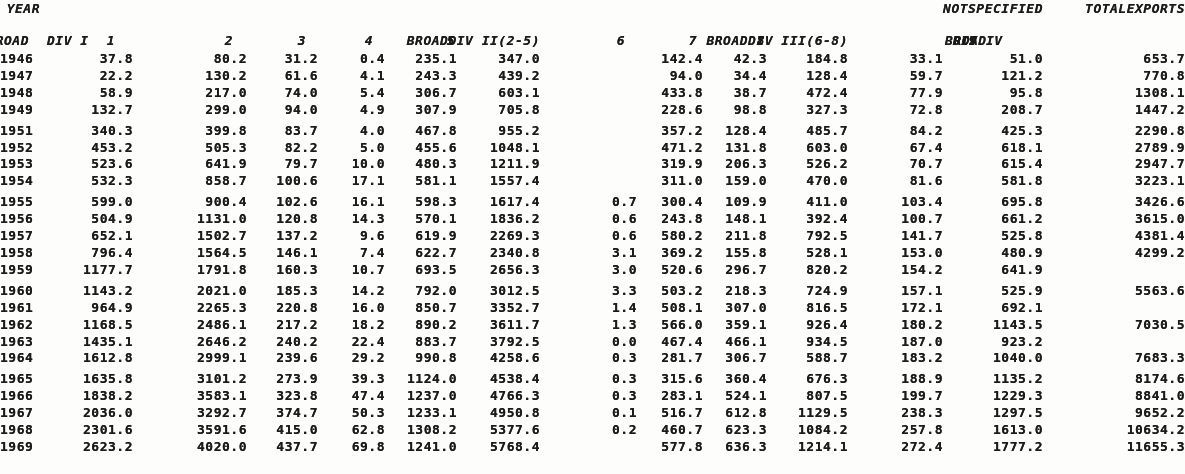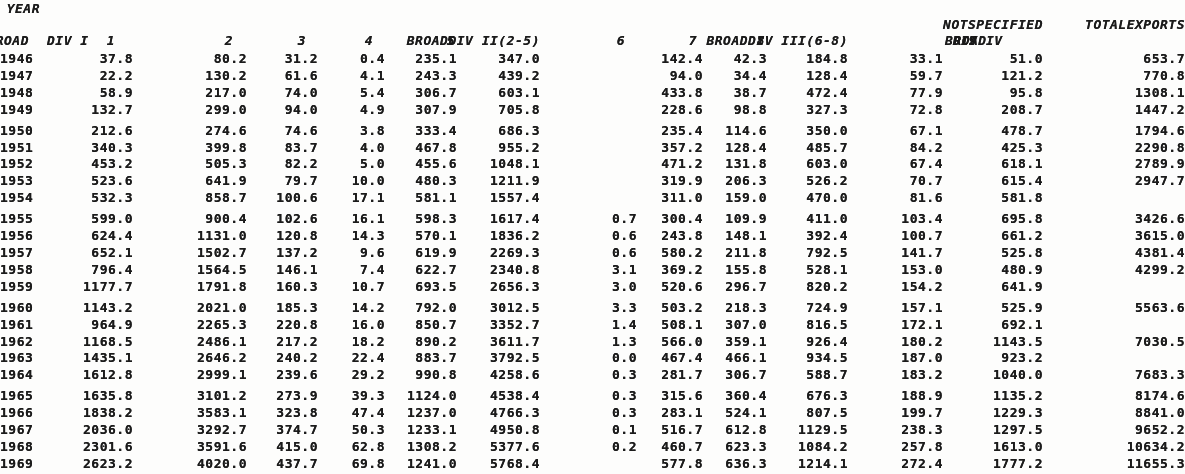--- a/index.html
+++ b/index.html
@@ -30,21 +30,21 @@
   .col-year.hcell{align-items:flex-start;text-align:center;}
   .col-div1 .hline{margin-right:18px;}
   .col-c2  .hline{margin-right:14px;}
   .col-c3  .hline{margin-right:12px;}
   .col-c4  .hline{margin-right:12px;}
   .col-c5  .hline{margin-right:2px;}
   .col-c6  .hline{margin-right:12px;}
   .col-c7  .hline{margin-right:6px;}
   .col-c8  .hline{margin-right:2px;}
   .col-div4 .hline{margin-right:-34px;}
-  .col-ns.hcell,.col-total.hcell{align-items:center;}
+  .col-ns.hcell,.col-total.hcell{align-items:flex-start;}
   
   .tbody .group{margin-top:4px;}
   .tbody .group:first-child{}
   .row{line-height:16.9px;}
   .cell{text-align:right;white-space:pre;}
   .cell.col-year{text-align:left;}
 </style>
 </head>
 <body>
 
@@ -167,36 +167,20 @@
           <div class="cell col-c7">228.6</div>
           <div class="cell col-c8">98.8</div>
           <div class="cell col-div3">327.3</div>
           <div class="cell col-div4">72.8</div>
           <div class="cell col-ns">208.7</div>
           <div class="cell col-total">1447.2</div>
         </div>
       </div>
       <div class="group">
         <div class="grid-row row">
-          <div class="cell col-year">1950</div>
-          <div class="cell col-div1">212.6</div>
-          <div class="cell col-c2">274.6</div>
-          <div class="cell col-c3">74.6</div>
-          <div class="cell col-c4">3.8</div>
-          <div class="cell col-c5">333.4</div>
-          <div class="cell col-div2">686.3</div>
-          <div class="cell col-c6"></div>
-          <div class="cell col-c7">235.4</div>
-          <div class="cell col-c8">114.6</div>
-          <div class="cell col-div3">350.0</div>
-          <div class="cell col-div4">67.1</div>
-          <div class="cell col-ns">478.7</div>
-          <div class="cell col-total">1794.6</div>
-        </div>
-        <div class="grid-row row">
           <div class="cell col-year">1951</div>
           <div class="cell col-div1">340.3</div>
           <div class="cell col-c2">399.8</div>
           <div class="cell col-c3">83.7</div>
           <div class="cell col-c4">4.0</div>
           <div class="cell col-c5">467.8</div>
           <div class="cell col-div2">955.2</div>
           <div class="cell col-c6"></div>
           <div class="cell col-c7">357.2</div>
           <div class="cell col-c8">128.4</div>
@@ -244,20 +228,21 @@
           <div class="cell col-c3">100.6</div>
           <div class="cell col-c4">17.1</div>
           <div class="cell col-c5">581.1</div>
           <div class="cell col-div2">1557.4</div>
           <div class="cell col-c6"></div>
           <div class="cell col-c7">311.0</div>
           <div class="cell col-c8">159.0</div>
           <div class="cell col-div3">470.0</div>
           <div class="cell col-div4">81.6</div>
           <div class="cell col-ns">581.8</div>
+          <div class="cell col-total">3223.1</div>
         </div>
       </div>
       <div class="group">
         <div class="grid-row row">
           <div class="cell col-year">1955</div>
           <div class="cell col-div1">599.0</div>
           <div class="cell col-c2">900.4</div>
           <div class="cell col-c3">102.6</div>
           <div class="cell col-c4">16.1</div>
           <div class="cell col-c5">598.3</div>
@@ -265,21 +250,21 @@
           <div class="cell col-c6">0.7</div>
           <div class="cell col-c7">300.4</div>
           <div class="cell col-c8">109.9</div>
           <div class="cell col-div3">411.0</div>
           <div class="cell col-div4">103.4</div>
           <div class="cell col-ns">695.8</div>
           <div class="cell col-total">3426.6</div>
         </div>
         <div class="grid-row row">
           <div class="cell col-year">1956</div>
-          <div class="cell col-div1">624.4</div>
+          <div class="cell col-div1">504.9</div>
           <div class="cell col-c2">1131.0</div>
           <div class="cell col-c3">120.8</div>
           <div class="cell col-c4">14.3</div>
           <div class="cell col-c5">570.1</div>
           <div class="cell col-div2">1836.2</div>
           <div class="cell col-c6">0.6</div>
           <div class="cell col-c7">243.8</div>
           <div class="cell col-c8">148.1</div>
           <div class="cell col-div3">392.4</div>
           <div class="cell col-div4">100.7</div>

